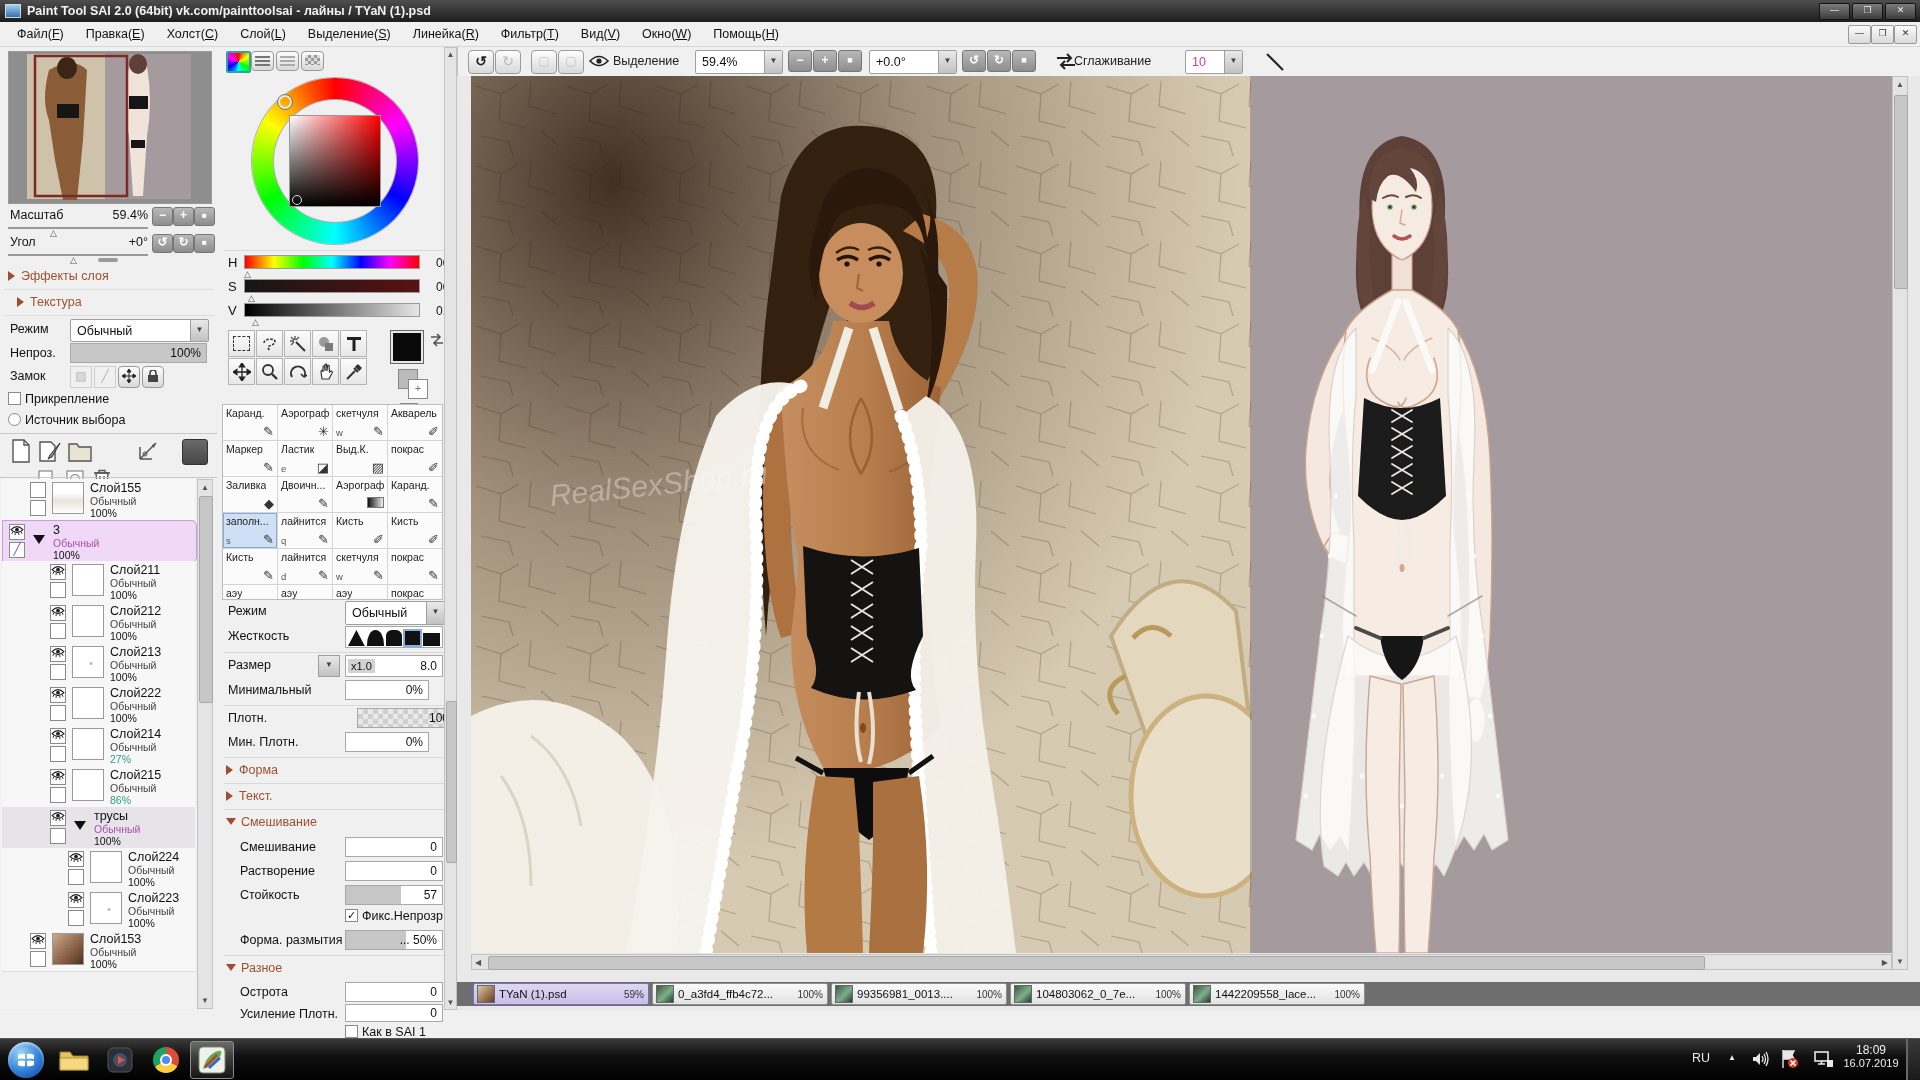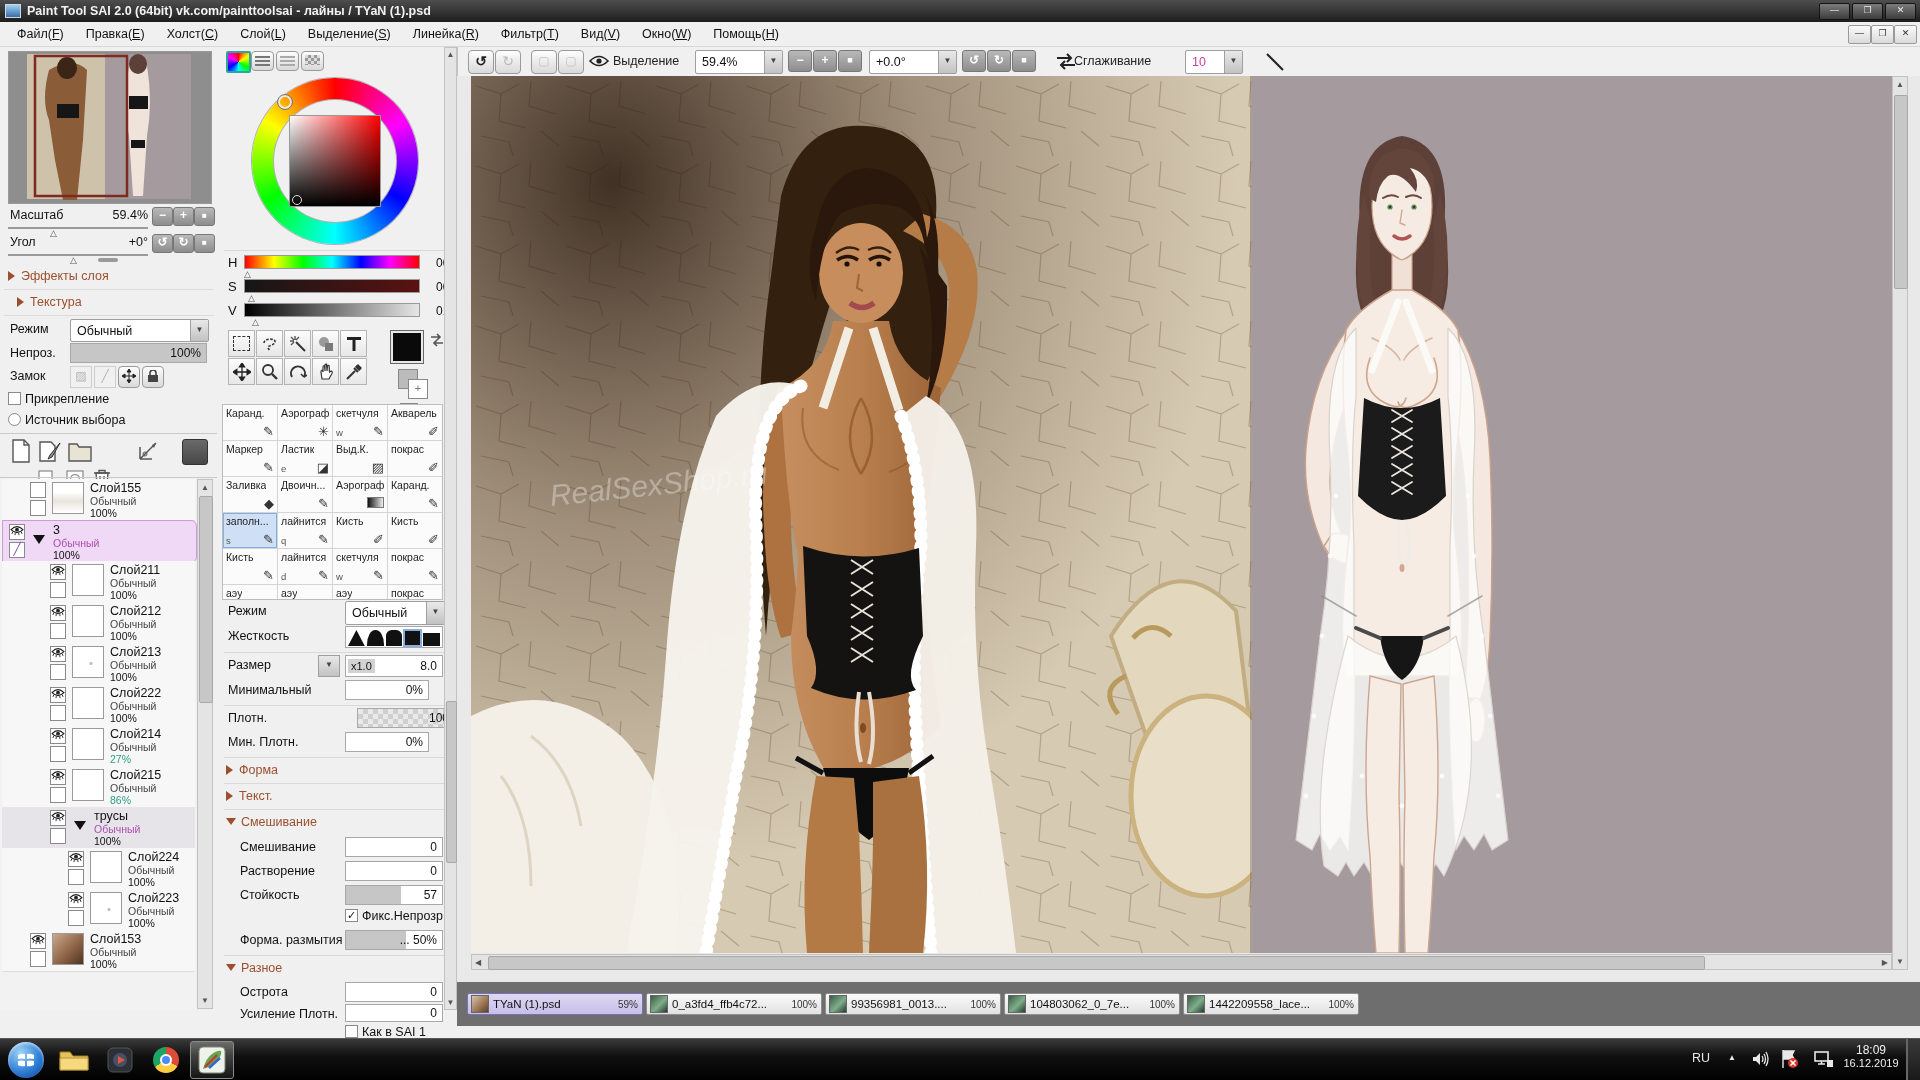--- a/index.html
+++ b/index.html
@@ -79,21 +79,21 @@
   .bname{position:absolute;left:3px;top:2px;font-size:10.5px;color:#222;white-space:nowrap;overflow:hidden;max-width:50px;}
   .bkey{position:absolute;left:3px;bottom:2px;font-size:9.5px;color:#555;}
   .bico{position:absolute;right:3px;bottom:1px;font-size:13px;color:#333;}
   .bico.grad{width:15px;height:9px;bottom:4px;background:linear-gradient(90deg,#111,#eee);border:1px solid #777;}
   .hline{position:absolute;left:6px;width:227px;height:1px;background:#d9d9d9;}
   .shapebtn{width:17px;height:16px;margin:1px;display:inline-block;background:#111;}
   
   #canvas-wrap{left:457px;top:76px;width:1463px;height:934px;background:#e9e9e9;}
   #viewport{position:absolute;left:14px;top:0;width:1421px;height:877px;overflow:hidden;background:#a59a9e;}
   
-  #tabsbar{left:457px;top:982px;width:1463px;height:44px;background:#6e6e6e;display:flex;align-items:center;padding-left:10px;box-sizing:border-box;}
+  #tabsbar{left:457px;top:982px;width:1463px;height:24px;background:#6e6e6e;display:flex;align-items:center;padding-left:16px;box-sizing:border-box;}
   .ftab{height:22px;width:176px;margin-right:3px;background:linear-gradient(#fafafa,#e2e2e2);border:1px solid #8f8f8f;
         border-radius:2px;display:flex;align-items:center;font-size:11.5px;box-sizing:border-box;}
   .ftab.sel{background:linear-gradient(#ded8f3,#c7bfe8);border-color:#7a70b5;}
   .ftab .tthumb{width:16px;height:16px;margin:0 4px 0 3px;border:1px solid #666;
         background:linear-gradient(135deg,#3a5c46,#7fae8a 55%,#243b2d);}
   .ftab .tname{flex:1;white-space:nowrap;overflow:hidden;}
   .ftab .tzoom{font-size:10px;color:#333;padding-right:4px;text-align:right;}
   
   #statusbar{left:0;top:1010px;width:1920px;height:28px;background:linear-gradient(#262626,#151515);
              color:#f0f0f0;font-size:12.5px;}
@@ -940,18 +940,18 @@
       <circle cx="13" cy="14" r="5" fill="#d43a2a"></circle>
         <path d="M10.5,11.5 L15.5,16.5 M15.5,11.5 L10.5,16.5" stroke="#fff" stroke-width="1.6"></path>
     </svg>
     <svg class="abs" style="left:1812px;top:11px;" width="22" height="18" viewBox="0 0 22 18">
       <rect x="3" y="2" width="13" height="9" fill="none" stroke="#e8e8e8" stroke-width="1.6"></rect>
       <path d="M6,14 L13,14 M9.5,11 L9.5,14" stroke="#e8e8e8" stroke-width="1.6"></path>
       <rect x="15" y="10" width="6" height="7" fill="#e8e8e8"></rect>
     </svg>
     <div class="abs" style="left:1840px;top:4px;width:62px;text-align:center;color:#efefef;">
       <div style="font-size:12px;">18:09</div>
-      <div style="font-size:11px;">16.12.2019</div>
+      <div style="font-size:11px;">16.07.2019</div>
     </div>
     <div class="abs" style="left:1906px;top:0;width:14px;height:42px;background:linear-gradient(#3a3a3a,#181818);border-left:2px solid #666;"></div>
   </div>
 
 </div>
 
 </body></html>

